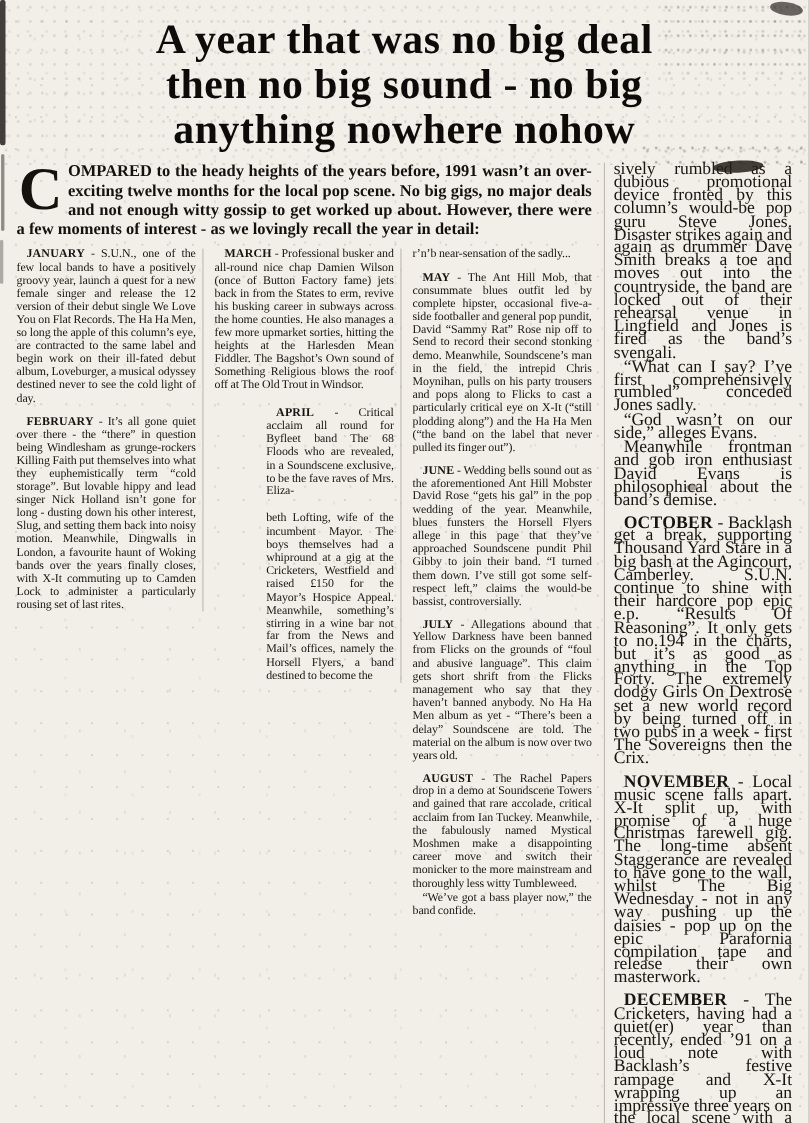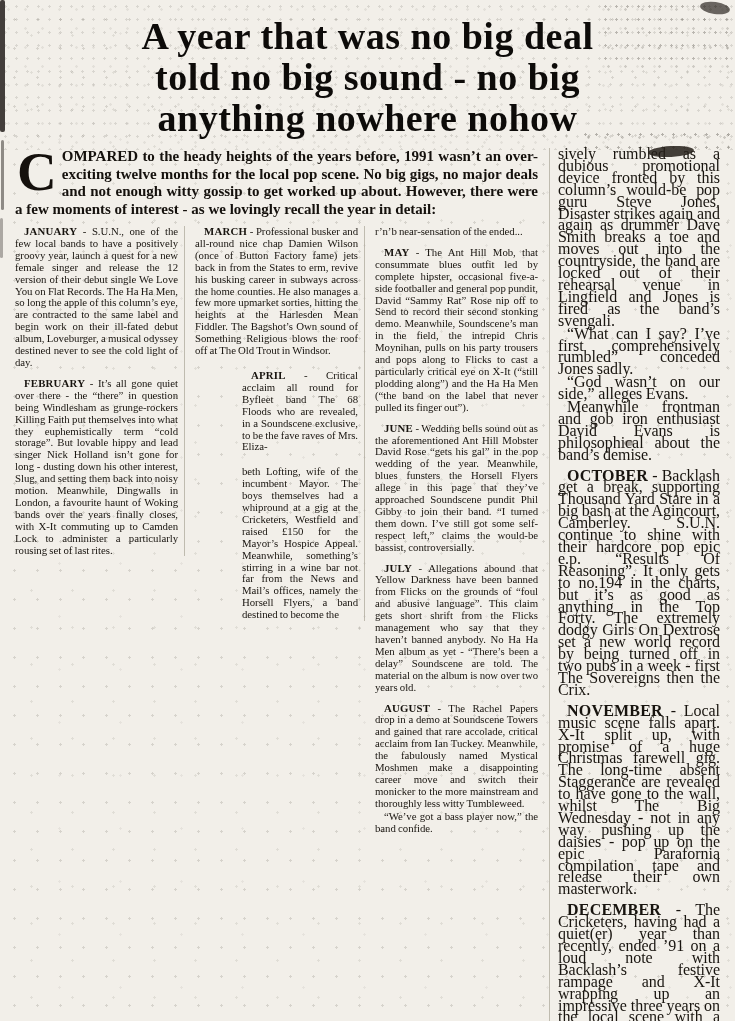--- a/index.html
+++ b/index.html
@@ -66,21 +66,21 @@
   <div class="noise-band nb-mid"></div>
   <div class="edge-bar eb1"></div>
   <div class="edge-bar eb2"></div>
   <div class="edge-bar eb3"></div>
   <div class="blot1"></div>
   <div class="blot2"></div>
   <div class="blot3"></div>
 
   <h1 class="headline">
     <span class="hl">A year that was no big deal</span>
-    <span class="hl">told no big sound - no big</span>
+    <span class="hl">then no big sound - no big</span>
     <span class="hl">anything nowhere nohow</span>
   </h1>
 
   <div class="content">
     <div class="left">
 
       <p class="intro"><span class="dropcap">C</span><span>OMPARED to the heady heights of the years before, 1991 wasn’t an over-exciting twelve months for the local pop scene. No big gigs, no major deals and not enough witty gossip to get worked up about. However, there were a few moments of interest  - as we lovingly recall the year in detail:</span></p>
 
       <div class="cols">
 
@@ -89,21 +89,21 @@
           <p class="para"><span class="month">FEBRUARY</span><span> - It’s all gone quiet over there - the “there” in question being Windlesham as grunge-rockers Killing Faith put themselves into what they euphemistically term “cold storage”. But lovable hippy and lead singer Nick Holland isn’t gone for long - dusting down his other interest, Slug, and setting them back into noisy motion. Meanwhile, Dingwalls in London, a favourite haunt of Woking bands over the years finally closes, with X-It commuting up to Camden Lock to administer a particularly rousing set of last rites.</span></p>
         </div>
 
         <div class="col c2">
           <p class="para first"><span class="month">MARCH</span><span> - Professional busker and all-round nice chap Damien Wilson (once of Button Factory fame) jets back in from the States to erm, revive his busking career in subways across the home counties. He also manages a few more upmarket sorties, hitting the heights at the Harlesden Mean Fiddler. The Bagshot’s Own sound of Something Religious blows the roof off at The Old Trout in Windsor.</span></p>
           <p class="para split"><span class="month">APRIL</span><span> - Critical acclaim all round for Byfleet band The 68 Floods who are revealed, in a Soundscene exclusive, to be the fave raves of Mrs. Eliza-</span></p>
           <p class="para split noindent"><span>beth Lofting, wife of the incumbent Mayor. The boys themselves had a whipround at a gig at the Cricketers, Westfield and raised £150 for the Mayor’s Hospice Appeal. Meanwhile, something’s stirring in a wine bar not far from the News and Mail’s offices, namely the Horsell Flyers, a band destined to become the</span></p>
         </div>
 
         <div class="col c3">
-          <p class="para first noindent"><span>r’n’b near-sensation of the ended...</span></p>
+          <p class="para first noindent"><span>r’n’b near-sensation of the sadly...</span></p>
           <p class="para"><span class="month">MAY</span><span> - The Ant Hill Mob, that consummate blues outfit led by complete hipster, occasional five-a-side footballer and general pop pundit, David “Sammy Rat” Rose nip off to Send to record their second stonking demo. Meanwhile, Soundscene’s man in the field, the intrepid Chris Moynihan, pulls on his party trousers and pops along to Flicks to cast a particularly critical eye on X-It (“still plodding along”) and the Ha Ha Men (“the band on the label that never pulled its finger out”).</span></p>
           <p class="para"><span class="month">JUNE</span><span> - Wedding bells sound out as the aforementioned Ant Hill Mobster David Rose “gets his gal” in the pop wedding of the year. Meanwhile, blues funsters the Horsell Flyers allege in this page that they’ve approached Soundscene pundit Phil Gibby to join their band. “I turned them down. I’ve still got some self-respect left,” claims the would-be bassist, controversially.</span></p>
           <p class="para"><span class="month">JULY</span><span> - Allegations abound that Yellow Darkness have been banned from Flicks on the grounds of “foul and abusive language”. This claim gets short shrift from the Flicks management who say that they haven’t banned anybody. No Ha Ha Men album as yet - “There’s been a delay” Soundscene are told. The material on the album is now over two years old.</span></p>
           <p class="para"><span class="month">AUGUST</span><span> - The Rachel Papers drop in a demo at Soundscene Towers and gained that rare accolade, critical acclaim from Ian Tuckey. Meanwhile, the fabulously named Mystical Moshmen make a disappointing career move and switch their monicker to the more mainstream and thoroughly less witty Tumbleweed.</span></p>
           <p class="para tight"><span>“We’ve got a bass player now,” the band confide.</span></p>
         </div>
 
       </div>
     </div>
 

